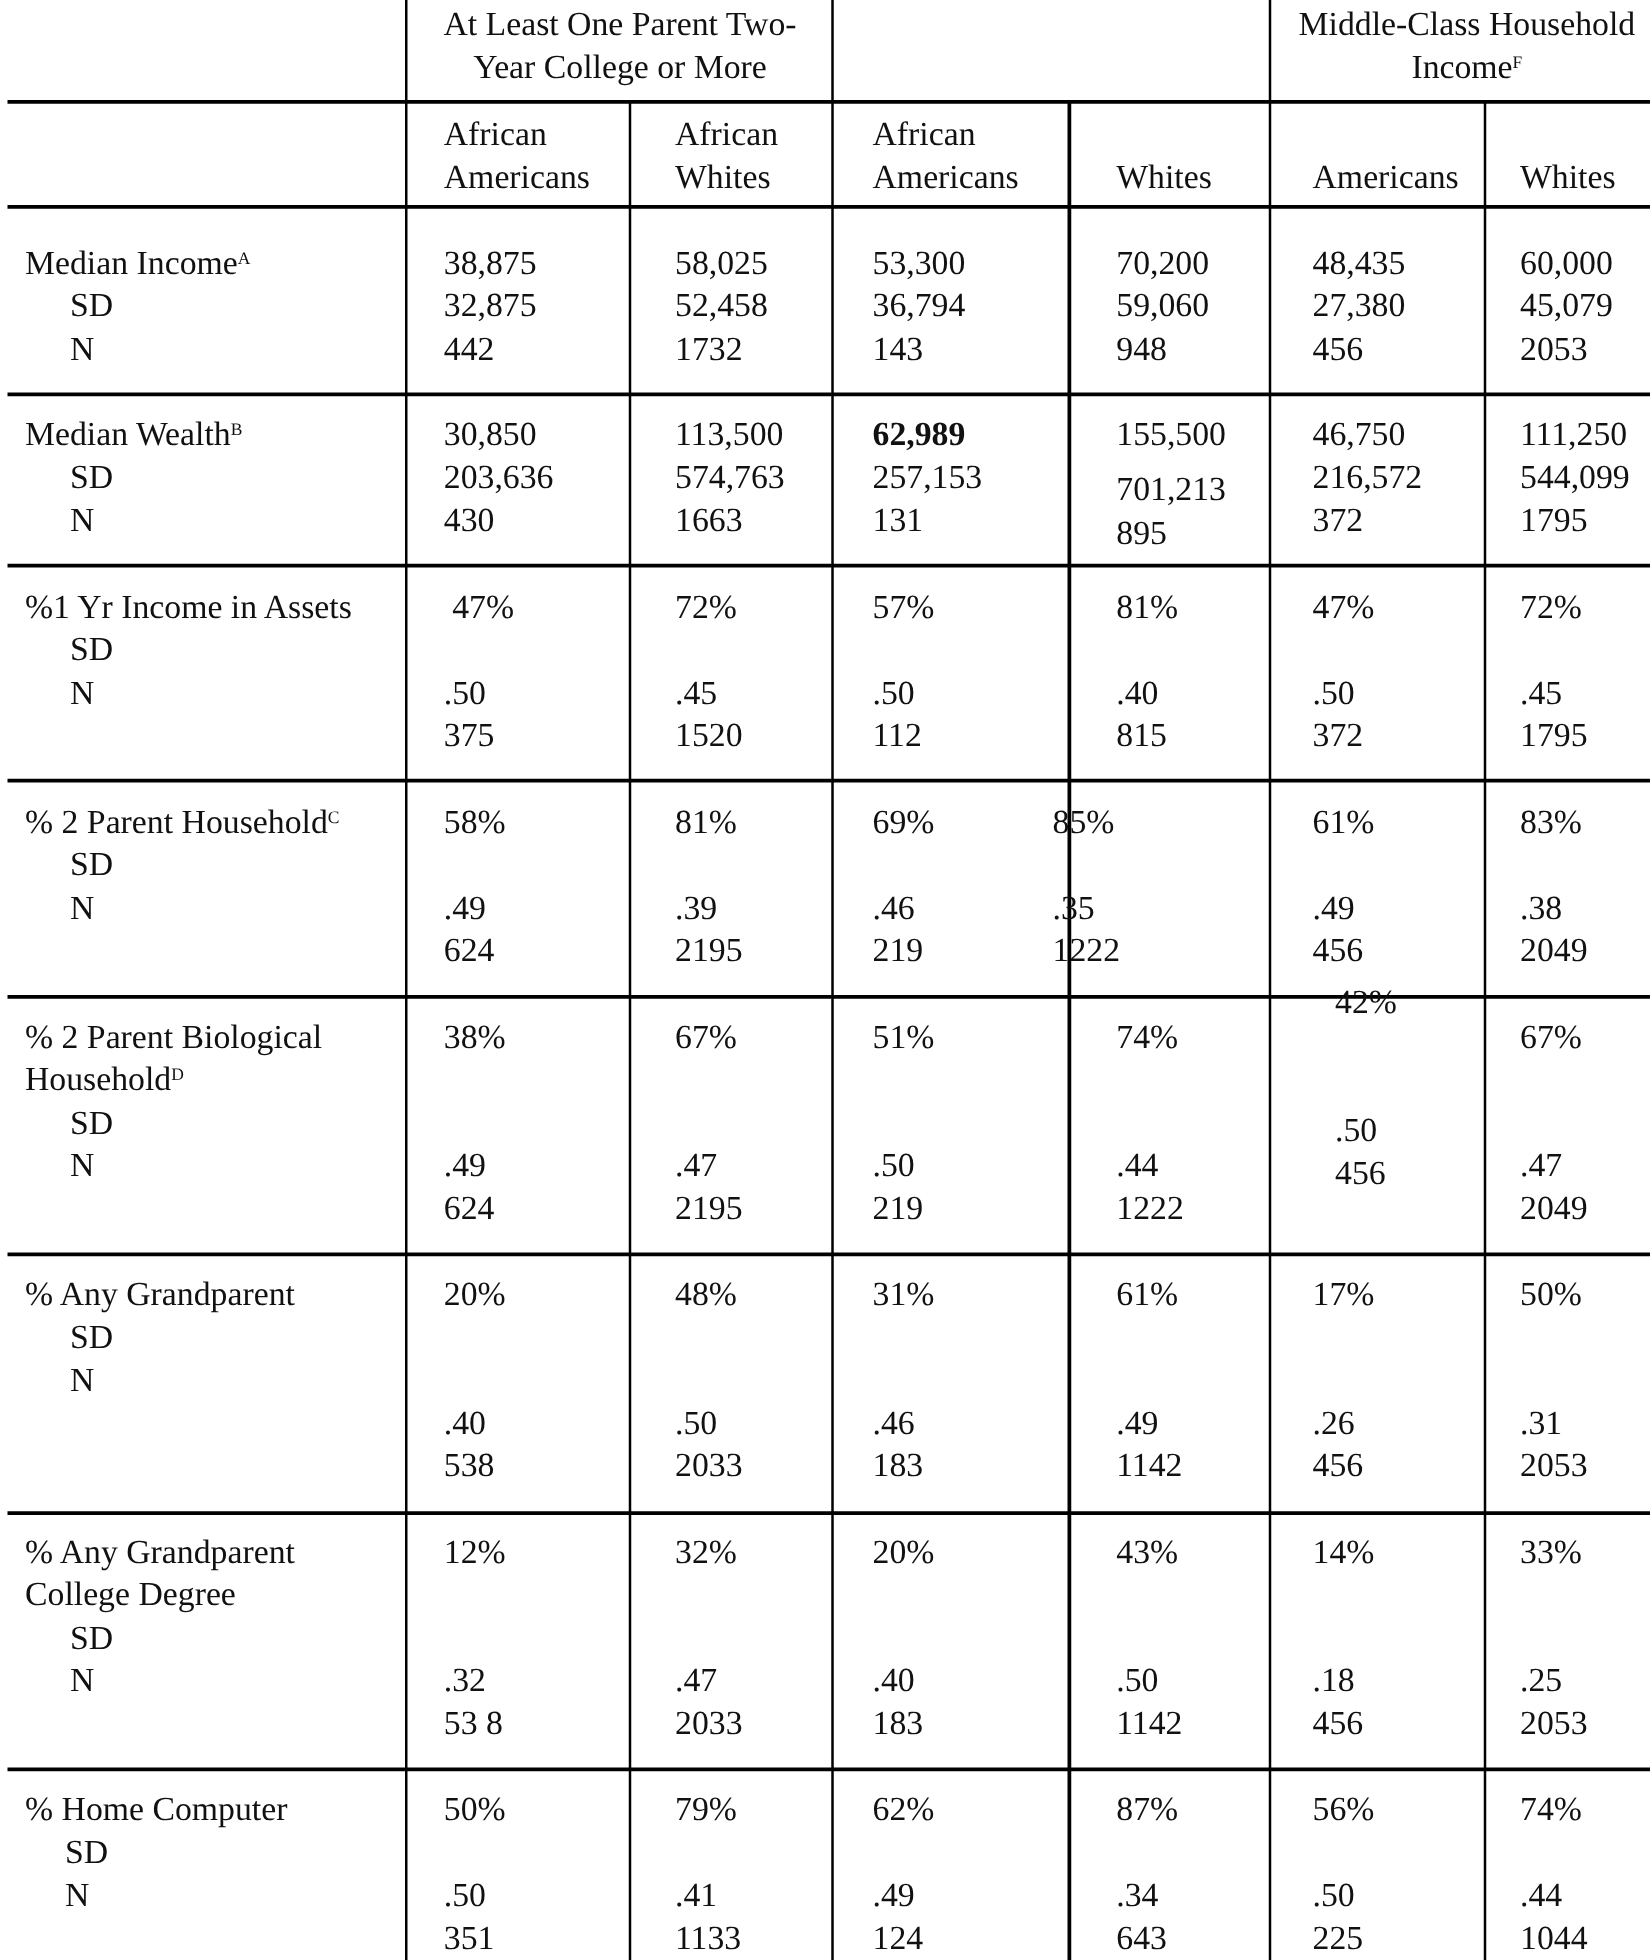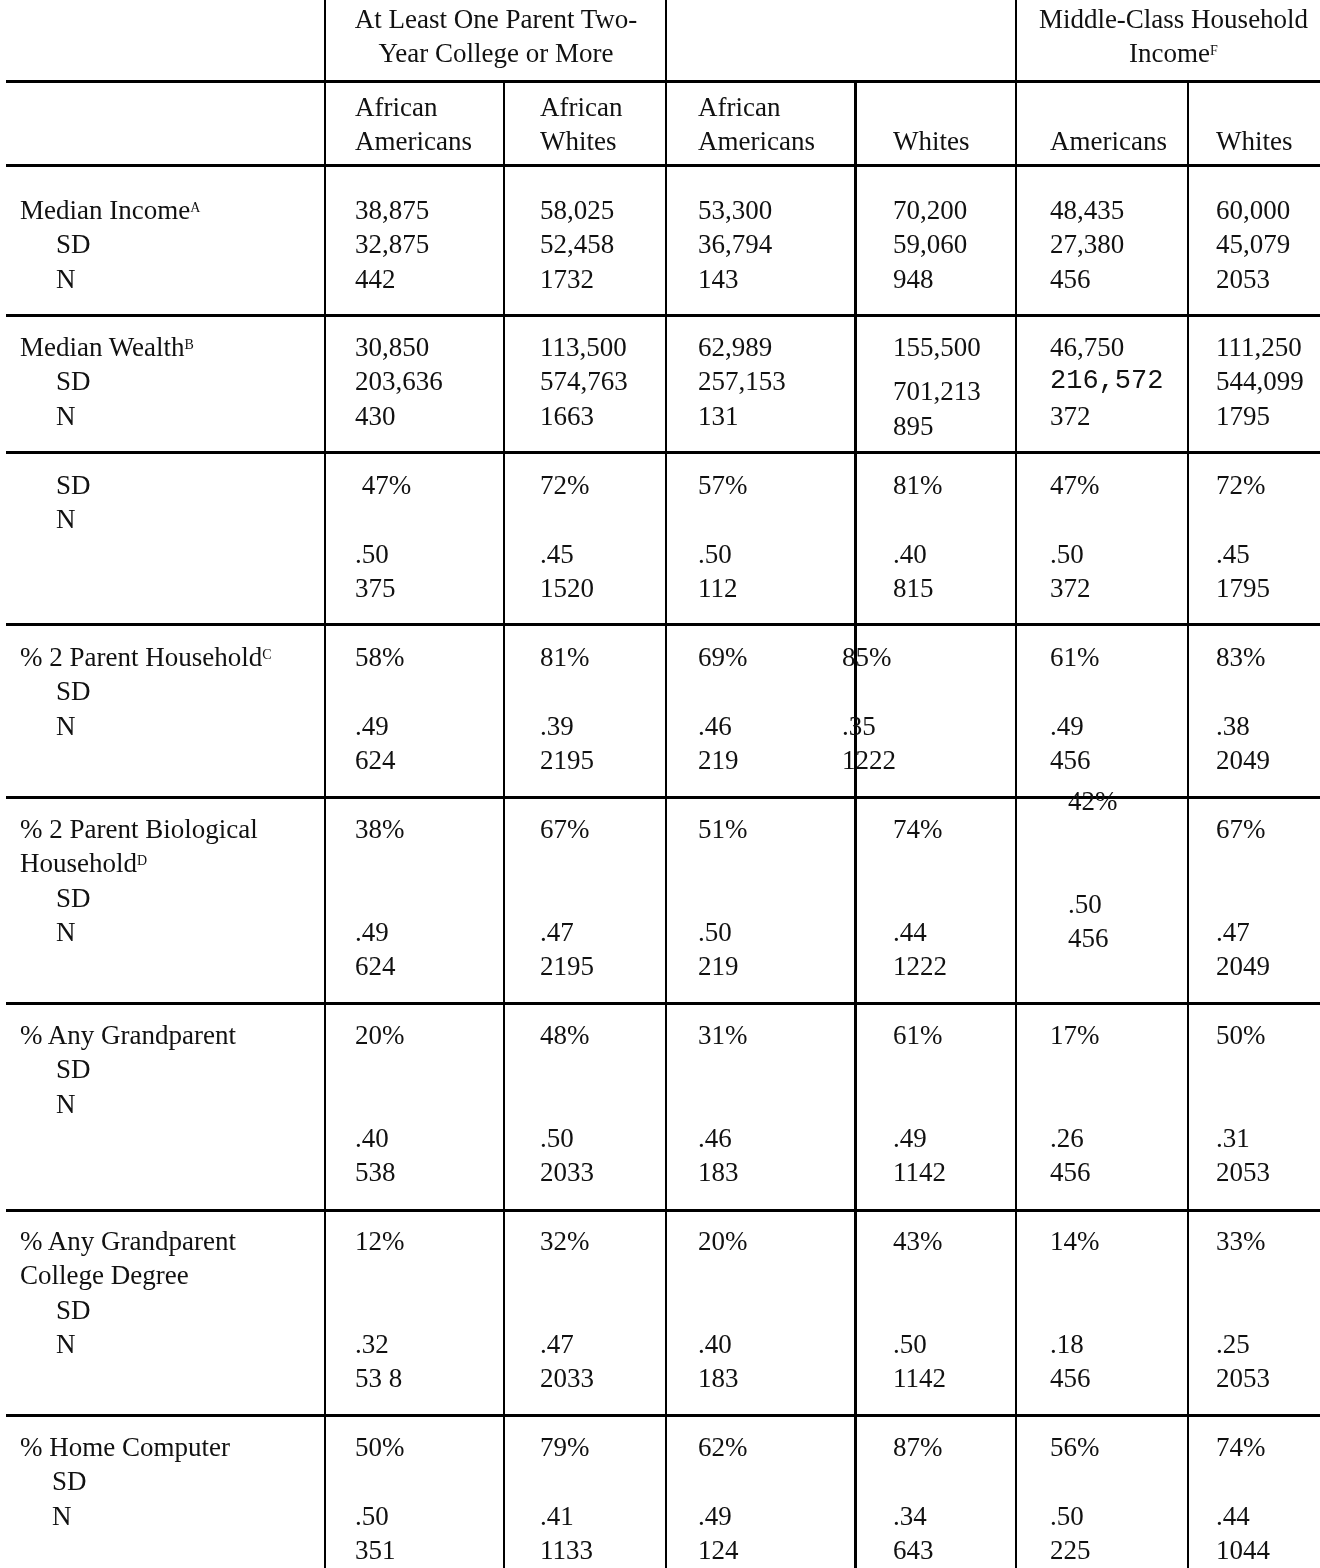--- a/index.html
+++ b/index.html
@@ -118,40 +118,41 @@
         <div style="white-space: pre;">30,850</div>
         <div style="white-space: pre;">203,636</div>
         <div style="white-space: pre;">430</div>
       </div>
       <div class="cell" style="left: 540px; top: 330px;">
         <div style="white-space: pre;">113,500</div>
         <div style="white-space: pre;">574,763</div>
         <div style="white-space: pre;">1663</div>
       </div>
       <div class="cell" style="left: 698px; top: 330px;">
-        <div style="white-space: pre;">62,989</div>
+        <div style="white-space: pre; font-weight: bold;">62,989</div>
         <div style="white-space: pre;">257,153</div>
         <div style="white-space: pre;">131</div>
       </div>
       <div class="cell" style="left: 893px; top: 330px;">
         <div style="white-space: pre;">155,500</div>
         <div style="white-space: pre; margin-top: 10px;">701,213</div>
         <div style="white-space: pre;">895</div>
       </div>
       <div class="cell" style="left: 1050px; top: 330px;">
         <div style="white-space: pre;">46,750</div>
-        <div style="white-space: pre; font-family: Liberation Mono, monospace;">216,572</div>
+        <div style="white-space: pre;">216,572</div>
         <div style="white-space: pre;">372</div>
       </div>
       <div class="cell" style="left: 1216px; top: 330px;">
         <div style="white-space: pre;">111,250</div>
         <div style="white-space: pre;">544,099</div>
         <div style="white-space: pre;">1795</div>
       </div>
       <div class="rowlabel" style="top: 468px;">
+        <div>%1 Yr Income in Assets</div>
         <div class="ind">SD</div>
         <div class="ind">N</div>
       </div>
       <div class="cell" style="left: 355px; top: 468px;">
         <div style="white-space: pre;"> 47%</div>
         <div style="white-space: pre;"></div>
         <div style="white-space: pre;">.50</div>
         <div style="white-space: pre;">375</div>
       </div>
       <div class="cell" style="left: 540px; top: 468px;">

